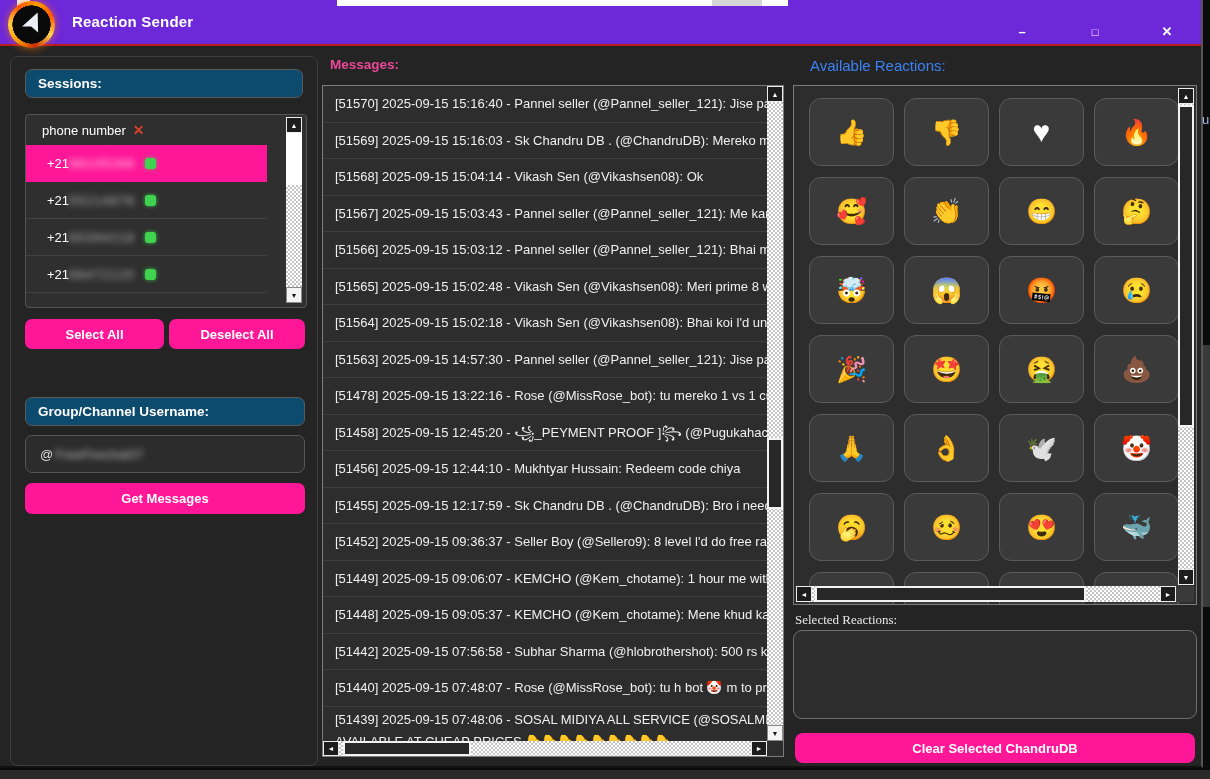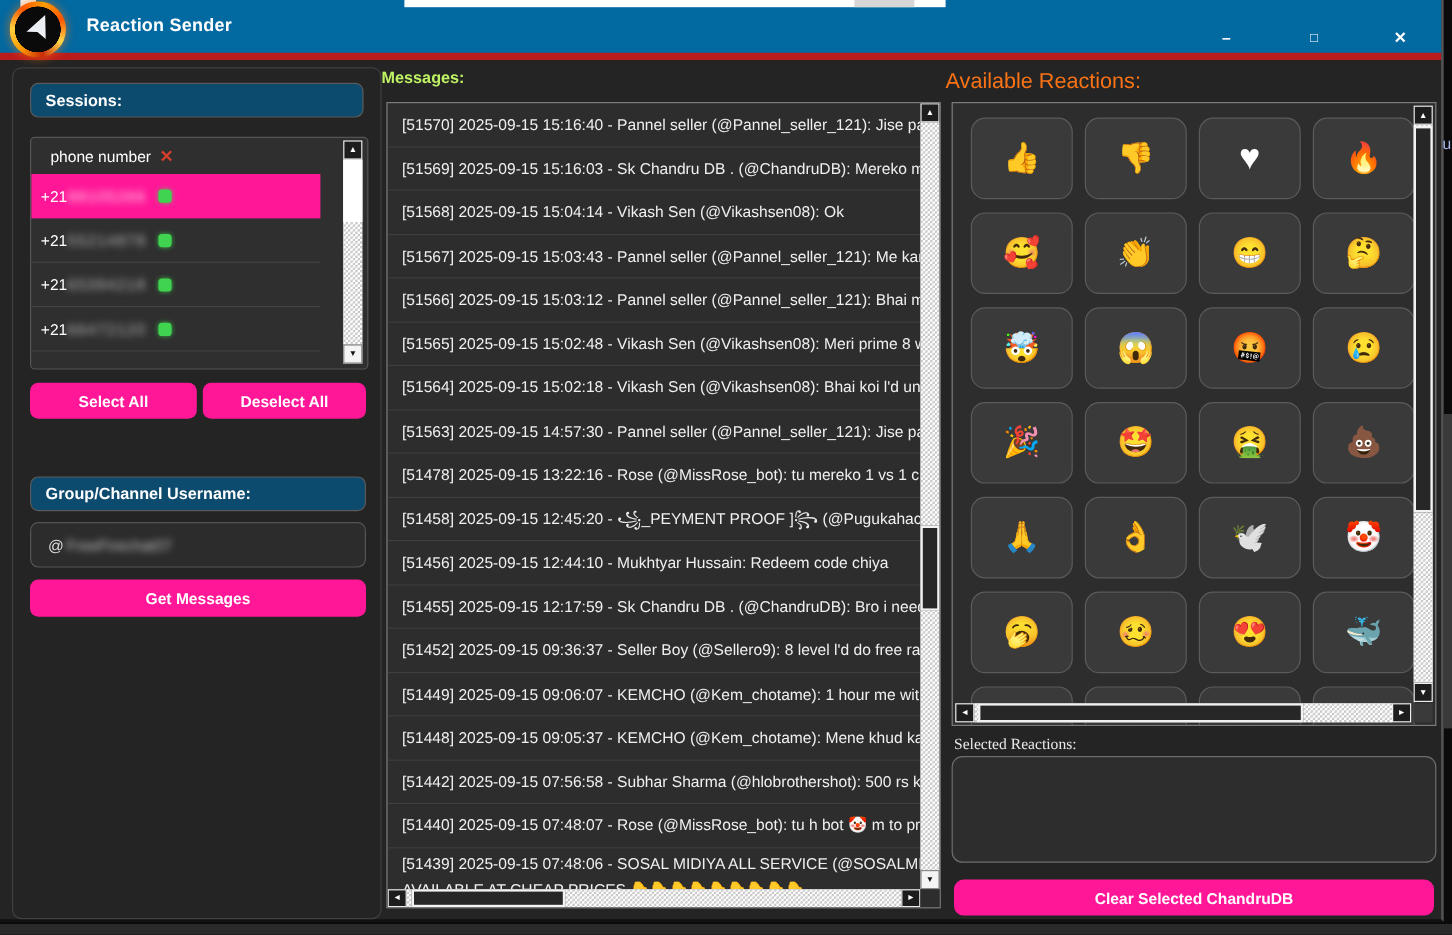--- a/index.html
+++ b/index.html
@@ -1,22 +1,22 @@
 <!DOCTYPE html>
 <html><head>
 <meta charset="utf-8">
 <style>
   html,body{margin:0;padding:0;}
   body{width:1210px;height:779px;background:#0b0b0b;position:relative;overflow:hidden;
        font-family:"Liberation Sans",sans-serif;color:#ececec;}
   
   #app{position:absolute;left:0;top:0;width:1201px;height:766px;background:#242424;
        border-right:2px solid #555;border-bottom:2px solid #111;}
-  #titlebar{position:absolute;left:0;top:0;width:100%;height:44px;background:#0369a1;
-            border-bottom:6px solid #b91c1c;}
+  #titlebar{position:absolute;left:0;top:0;width:100%;height:44px;background:#6d28d9;
+            border-bottom:2px solid #b91c1c;}
   #white-strip{position:absolute;left:337px;top:0;width:451px;height:6px;background:#ffffff;z-index:9;}
   #white-strip .seg{position:absolute;left:375px;top:0;width:50px;height:6px;background:#d6d6d6;}
   #white-chip{position:absolute;left:17px;top:0;width:13px;height:8px;background:#f2f2f2;z-index:9;}
   #logo{position:absolute;left:8px;top:1px;width:47px;height:47px;border-radius:50%;z-index:10;
         background:
           radial-gradient(circle at 50% 50%, #0a0a0a 0 57%, transparent 58%),
           conic-gradient(from 15deg,#ff9d00,#ff5400,#ffd94a,#c92c07,#ff9d00,#ffcf3d,#ff5400,#ff9d00);
         box-shadow:0 0 7px 1px rgba(255,120,0,.5);display:flex;align-items:center;justify-content:center;}
   #logo svg{transform:rotate(-18deg);}
   #title{position:absolute;left:72px;top:13px;font-size:15px;font-weight:bold;color:#fff;letter-spacing:.2px;}
@@ -47,21 +47,21 @@
   .blur{filter:blur(3px);}
   
   #left-panel{position:absolute;left:10px;top:56px;width:306px;height:708px;
               border:1px solid #3f3f3f;border-radius:8px;}
   #sessions-label{position:absolute;left:14px;top:12px;width:278px;height:29px;
                   font-weight:bold;font-size:13.5px;color:#fff;padding-left:12px;box-sizing:border-box;}
   #session-list{position:absolute;left:14px;top:57px;width:280px;height:192px;background:#2f2f2f;
                 border:1px solid #555;border-radius:4px;overflow:hidden;}
   #session-header{height:30px;display:flex;align-items:center;padding-left:16px;font-size:13px;color:#fff;gap:7px;}
   #session-header .x{color:#d9402c;font-weight:bold;font-size:14px;}
-  .sess-row{height:37px;display:flex;align-items:center;padding-left:8px;font-size:13px;color:#fff;
+  .sess-row{height:37px;display:flex;align-items:center;padding-left:21px;font-size:13px;color:#fff;
             width:241px;box-sizing:border-box;border-bottom:1px solid #424242;}
   .sess-row.selected{background:#ff1798;border-bottom:none;}
   .sess-row .masked{color:#b5b5b5;letter-spacing:1px;}
   .sess-row.selected .masked{color:#ffd3e9;}
   .dot{width:11px;height:11px;border-radius:3px;background:#3fd34f;margin-left:10px;
        box-shadow:0 0 4px rgba(63,211,79,.8);}
   #sess-scroll{position:absolute;right:4px;top:2px;width:16px;height:186px;}
   #sess-scroll .chk{position:absolute;left:0;top:16px;width:16px;height:154px;}
   #sess-thumb{position:absolute;left:0;top:16px;width:16px;height:52px;background:#fff;}
   #select-all{position:absolute;left:14px;top:262px;width:139px;height:30px;}
@@ -69,36 +69,36 @@
   #selected-count{position:absolute;left:14px;top:303px;width:280px;height:27px;justify-content:center;
                   color:#9a9a9a;font-size:12.5px;}
   #group-label{position:absolute;left:14px;top:340px;width:280px;height:29px;font-weight:bold;
                font-size:13.5px;color:#fff;padding-left:12px;box-sizing:border-box;}
   #group-input{position:absolute;left:14px;top:378px;width:280px;height:38px;background:#2c2c2c;
                border:1px solid #555;border-radius:7px;display:flex;align-items:center;
                padding-left:14px;box-sizing:border-box;font-size:13px;color:#ddd;}
   #group-input .masked{color:#b9b9b9;margin-left:2px;}
   #get-messages{position:absolute;left:14px;top:426px;width:280px;height:31px;}
   
-  #messages-label{position:absolute;left:318px;top:57px;font-weight:bold;font-size:13.5px;color:#bef264;}
+  #messages-label{position:absolute;left:330px;top:57px;font-weight:bold;font-size:13.5px;color:#ec4899;}
   #messages-box{position:absolute;left:322px;top:85px;width:462px;height:672px;background:#2d2d2d;
                 border:1px solid #7c7c7c;overflow:hidden;box-sizing:border-box;}
   #messages-list{position:absolute;left:0;top:0;right:16px;bottom:15px;overflow:hidden;}
   .msg-row{height:35.5px;line-height:35.5px;padding-left:12px;font-size:13px;color:#f0f0f0;
            white-space:nowrap;overflow:hidden;border-bottom:1px solid #3e3e3e;}
   .msg-row.tall{height:45px;line-height:22px;padding-top:2px;box-sizing:border-box;}
   #msg-vscroll{position:absolute;right:0;top:0;width:16px;bottom:15px;}
   #msg-vscroll .chk{position:absolute;left:0;top:16px;width:16px;bottom:16px;}
   #msg-vthumb{top:352px;height:71px;left:0;width:16px;}
   #msg-hscroll{position:absolute;left:0;bottom:0;right:16px;height:15px;}
   #msg-hscroll .chk{position:absolute;left:16px;right:16px;top:0;height:15px;}
   #msg-hthumb{left:20px;width:128px;top:0;height:15px;}
   #msg-corner{position:absolute;right:0;bottom:0;width:16px;height:15px;background:#2d2d2d;}
   
-  #reactions-label{position:absolute;left:788px;top:57px;font-size:18px;color:#f97316;}
+  #reactions-label{position:absolute;left:810px;top:57px;font-size:15px;color:#3b82f6;}
   #reactions-box{position:absolute;left:793px;top:85px;width:404px;height:520px;background:#2d2d2d;
                  border:1px solid #7c7c7c;overflow:hidden;box-sizing:border-box;}
   #reaction-grid{position:absolute;left:15px;top:12px;display:grid;
                  grid-template-columns:repeat(4,85px);grid-auto-rows:68px;gap:11px 10px;}
   .rcell{background:#3a3a3a;border:1px solid #5b5b5b;border-radius:12px;display:flex;
          align-items:center;justify-content:center;font-size:25px;cursor:pointer;}
   .rcell.heart{color:#fff;font-size:30px;}
   #rx-vscroll{position:absolute;right:2px;top:2px;width:16px;height:497px;z-index:5;}
   #rx-vscroll .chk{position:absolute;left:0;top:16px;width:16px;bottom:16px;}
   #rx-vthumb{top:17px;height:322px;left:0;width:16px;}

